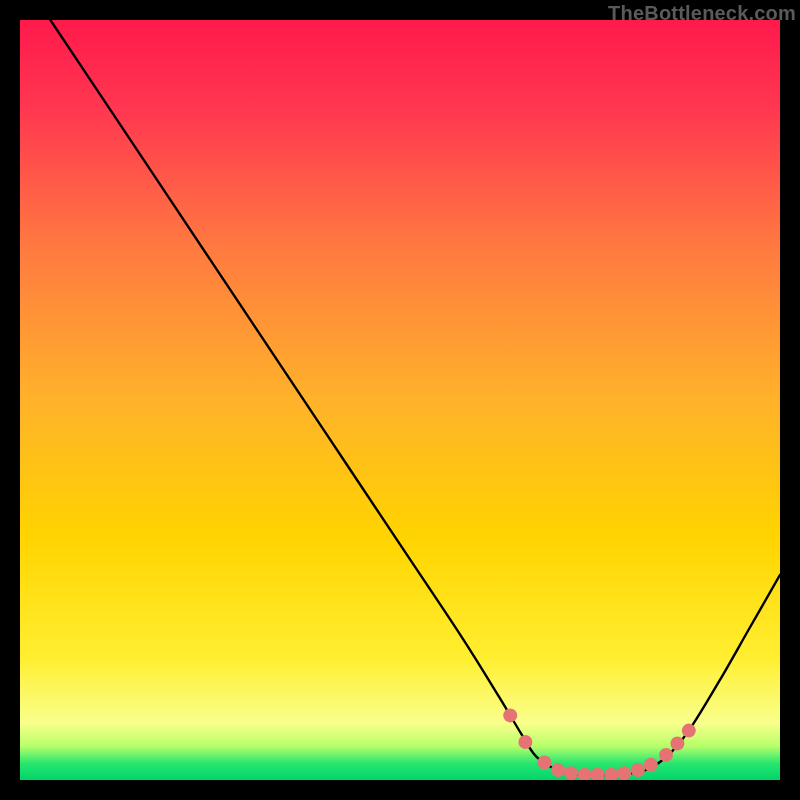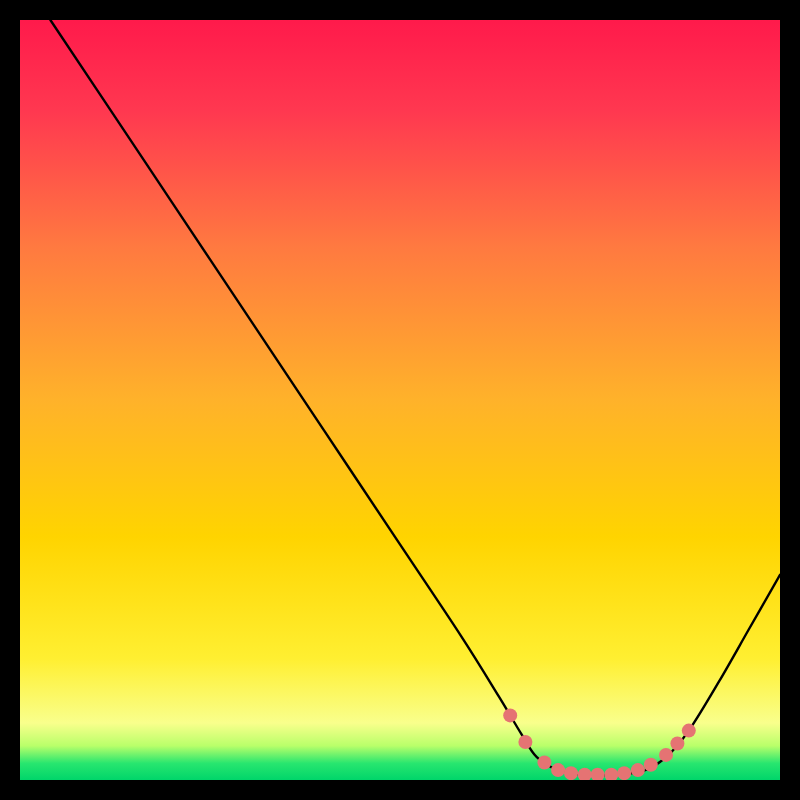--- a/index.html
+++ b/index.html
@@ -67,13 +67,14 @@
         <circle cx="577.60" cy="754.68" r="7" fill="#e57373"></circle>
         <circle cx="591.28" cy="754.68" r="7" fill="#e57373"></circle>
         <circle cx="604.20" cy="753.16" r="7" fill="#e57373"></circle>
         <circle cx="617.88" cy="750.12" r="7" fill="#e57373"></circle>
         <circle cx="630.80" cy="744.80" r="7" fill="#e57373"></circle>
         <circle cx="646.00" cy="734.92" r="7" fill="#e57373"></circle>
         <circle cx="657.40" cy="723.52" r="7" fill="#e57373"></circle>
         <circle cx="668.80" cy="710.60" r="7" fill="#e57373"></circle>
       </g>
   </svg>
+  <div class="watermark">TheBottleneck.com</div>
 </div>
 
 </body></html>

